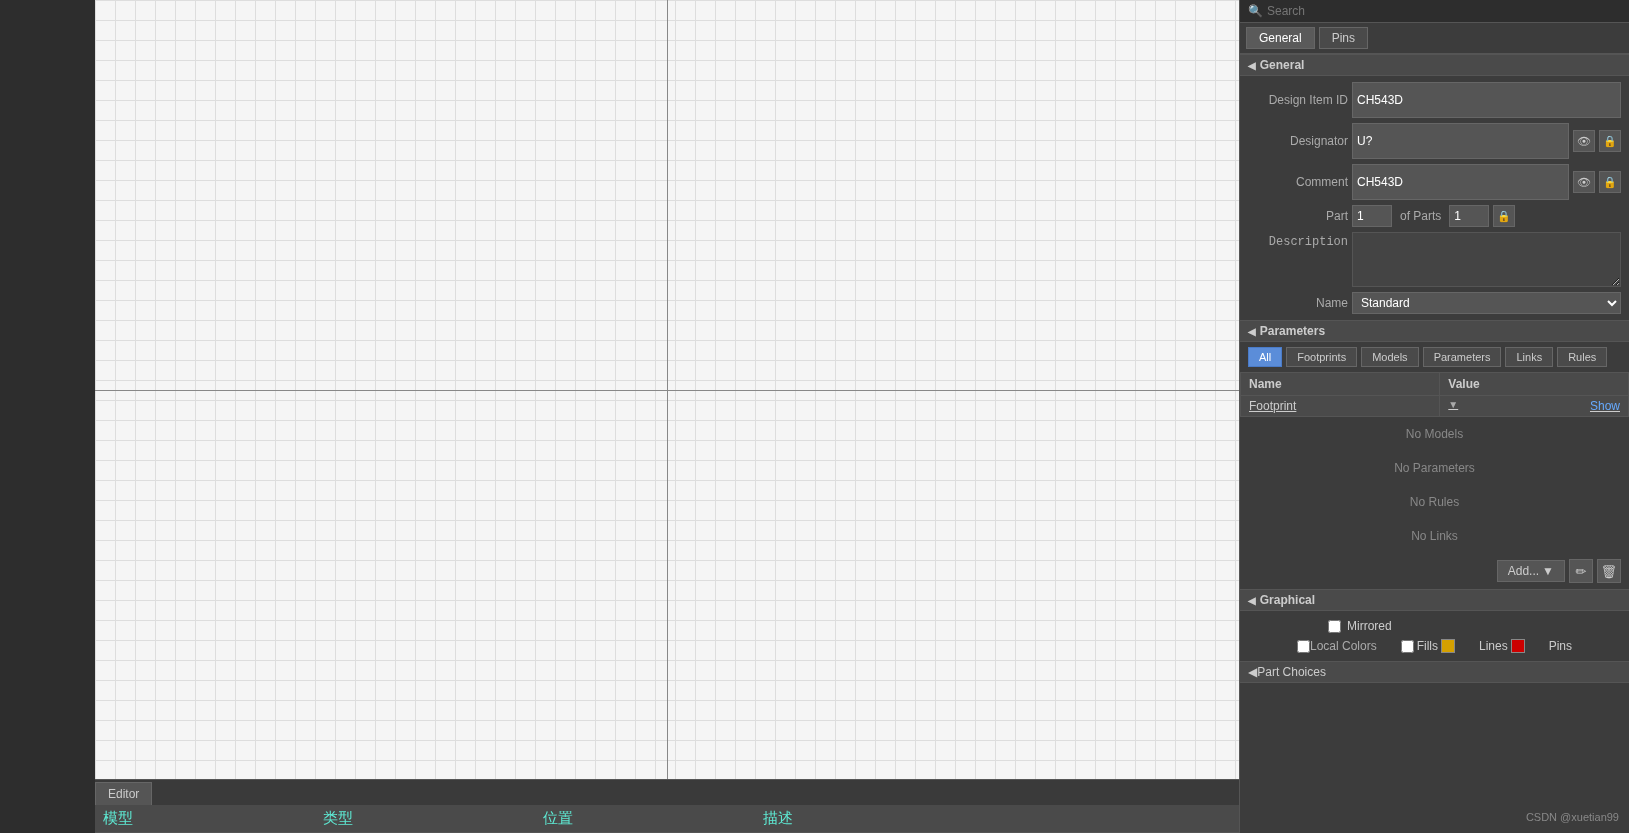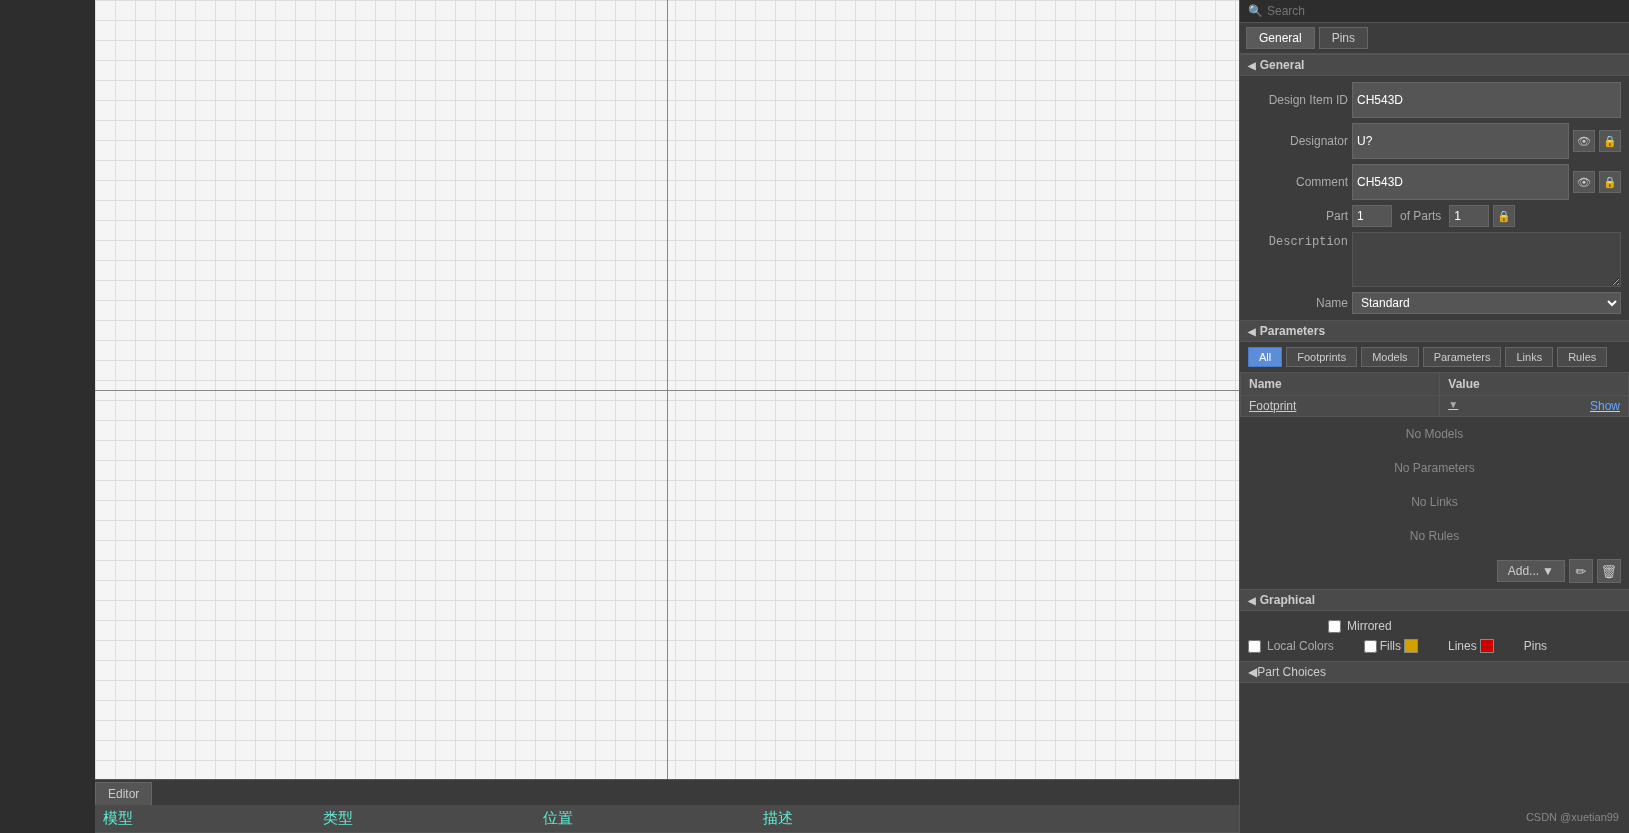--- a/index.html
+++ b/index.html
@@ -374,22 +374,22 @@
       padding-left: 80px;
     }
 
     .checkbox-row input[type="checkbox"] {
       cursor: pointer;
     }
 
     .local-colors-row {
       display: flex;
       align-items: center;
-      gap: 6px;
       flex-wrap: wrap;
+      justify-content: center;
     }
 
     .local-colors-label {
       color: #aaa;
       font-size: 12px;
     }
 
     .color-checkbox {
       display: flex;
       align-items: center;
@@ -545,22 +545,22 @@
               <span class="footprint-arrow">▼</span>
               <span class="footprint-show">Show</span>
             </div>
           </td>
         </tr>
       </tbody>
     </table>
 
     <div class="no-data">No Models</div>
     <div class="no-data">No Parameters</div>
+    <div class="no-data">No Rules</div>
     <div class="no-data">No Links</div>
-    <div class="no-data">No Rules</div>
 
     <div class="add-row">
       <button class="add-btn">
         <span>Add...</span>
         <span>▼</span>
       </button>
       <div class="icon-action-btn">✏</div>
       <div class="icon-action-btn">🗑</div>
     </div>
 

